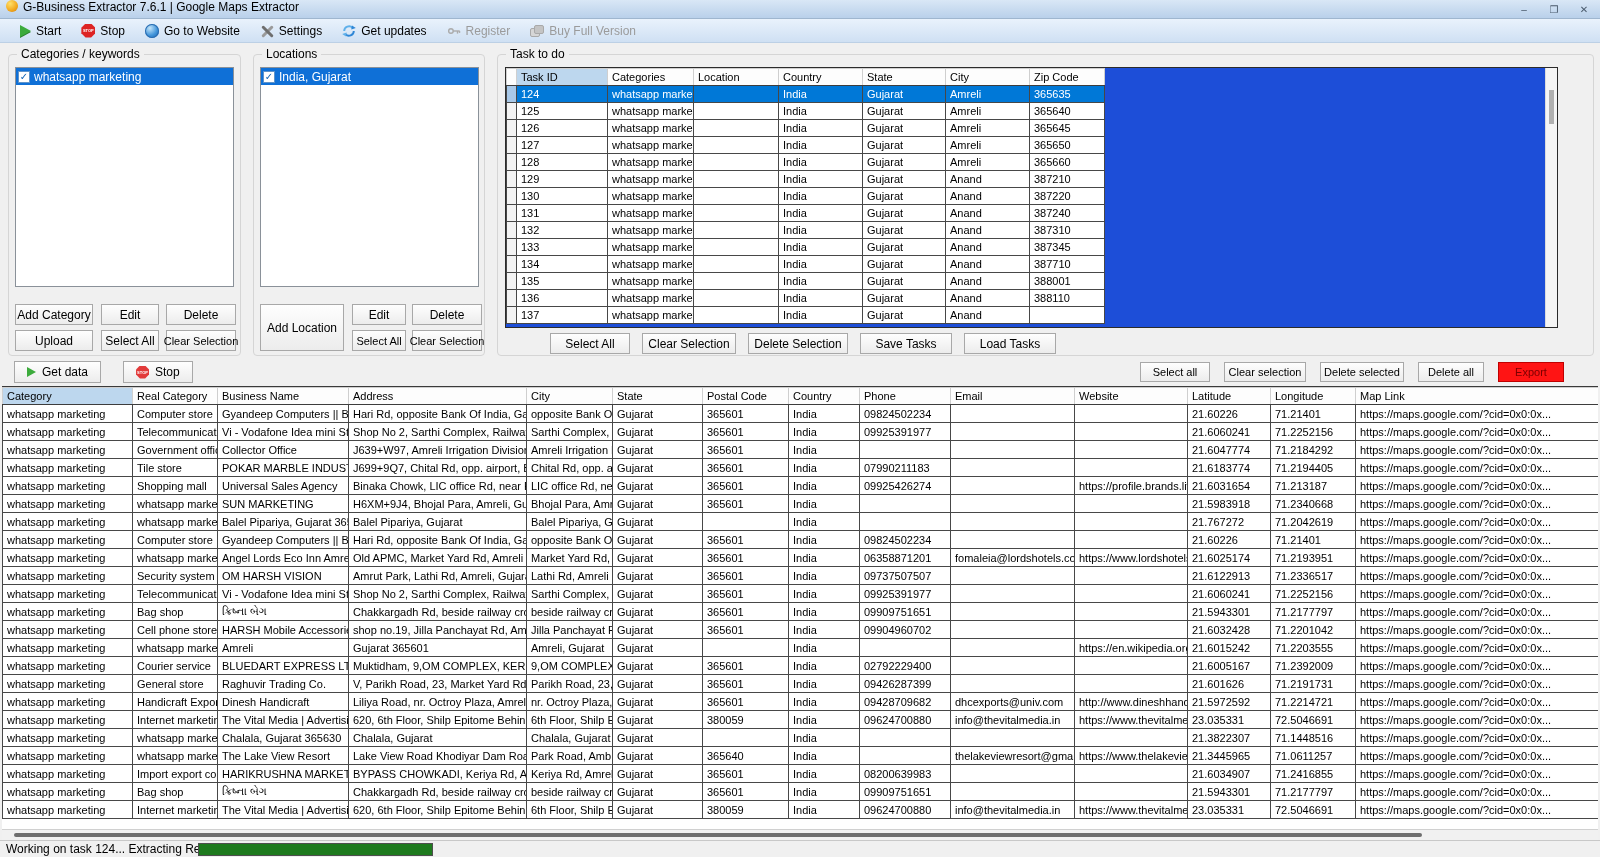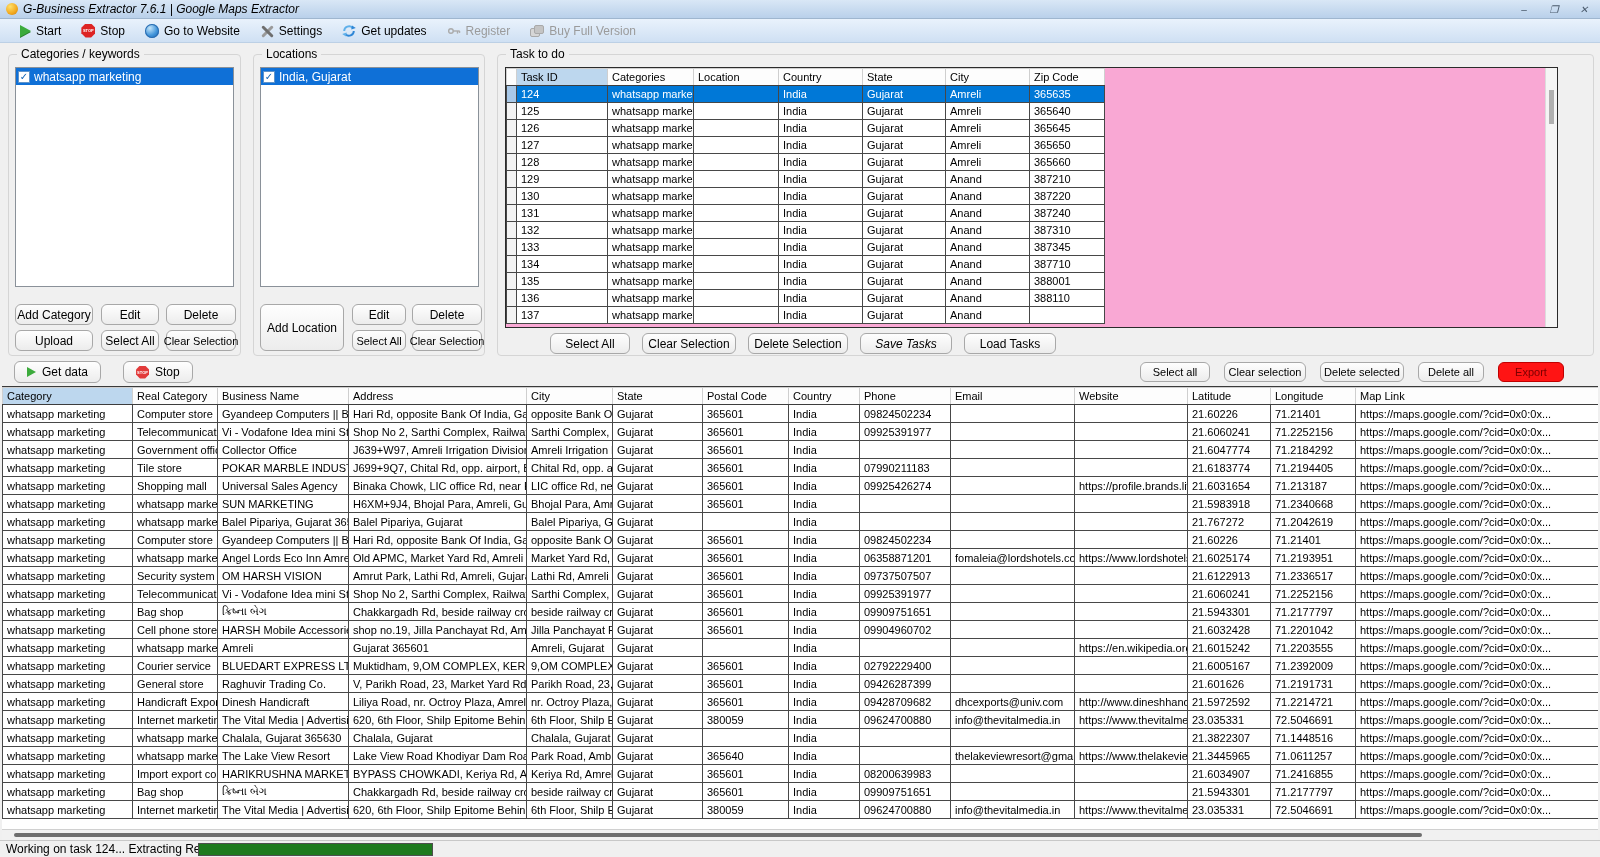--- a/index.html
+++ b/index.html
@@ -6,21 +6,21 @@
   html,body { width:1600px; height:857px; overflow:hidden; }
   body {
     font-family: "Liberation Sans", sans-serif;
     background:#f0f0f0; position:relative; color:#000;
   }
   
   .titlebar {
     position:absolute; left:0; top:0; width:1600px; height:19px;
     background:linear-gradient(#d9e7f6,#b9d0ea);
     border-bottom:1px solid #9fb6cf;
-    display:flex; align-items:center; padding:0 6px; font-size:12px;font-style:italic;
+    display:flex; padding:0 6px; font-size:12px;
   }
   .app-icon { width:12px; height:12px; border-radius:50%;
     background:radial-gradient(circle at 35% 30%, #ffe06a, #f2a81d 60%, #c97b10);
     margin-right:5px; flex:0 0 auto; }
   .title-text { flex:1; white-space:nowrap; overflow:hidden; }
   .win-controls { display:flex; gap:10px; align-items:center; }
   .win-ctrl { width:20px; height:14px; display:flex; align-items:center; justify-content:center;
     font-size:10px; color:#4a5a6c; cursor:default; }
   
   .toolbar {
@@ -52,37 +52,37 @@
   
   .groupbox { position:absolute; border:1px solid #d5d5d5; border-radius:4px; background:#f0f0f0; }
   .groupbox > .gb-label { position:absolute; top:-8px; left:8px; background:#f0f0f0; padding:0 4px; font-size:12px; }
   
   .listbox { position:absolute; background:#fff; border:1px solid #8a9199; overflow:hidden; }
   .list-item { height:17px; display:flex; align-items:center; gap:4px; padding-left:2px; font-size:12px; }
   .list-item.sel { background:#0f70d7; color:#fff; }
   .checkbox { width:12px; height:12px; background:#fff; border:1px solid #5f93c9; flex:0 0 auto;
     display:flex; align-items:center; justify-content:center; font-size:10px; line-height:10px; color:#1062b4; }
   
-  .btn { background:linear-gradient(#fefefe,#ececec); border:1px solid #a8a8a8; border-radius:6px;
+  .btn { background:linear-gradient(#fefefe,#ececec); border:1px solid #a8a8a8; border-radius:0;
     font-family:"Liberation Sans",sans-serif; font-size:12px; cursor:default;
     display:flex; align-items:center; justify-content:center; white-space:nowrap; }
   .btn-export { background:#ff1414; border:1px solid #c00000; color:#7a0000; }
   
   table { border-collapse:collapse; table-layout:fixed; background:#fff; }
   td, th { font-size:11px; font-weight:normal; white-space:nowrap; overflow:hidden;
     padding:0 4px; text-align:left; border:1px solid #474747; }
   th { background:#fdfdfd; border:1px solid #cfcfcf; border-bottom:1px solid #3d3d3d; height:17px; }
   th.tinted { background:#bdd7ee; }
   td { height:17px; }
   tr.sel td { background:#0078d7; color:#fff; }
   tr.sel td.stub { background:#a8c8e8; }
   td.stub { background:#f3f3f3; padding:0; }
   
   .task-grid-wrap { position:absolute; left:7px; top:12px; width:1053px; height:261px;
-    border:1px solid #2b2b2b; background:#f9a8d4; overflow:hidden; }
+    border:1px solid #2b2b2b; background:#1d4ed8; overflow:hidden; }
   .task-grid-wrap table { position:absolute; left:0; top:0; width:598px; }
   .task-vscroll { position:absolute; right:0; top:0; width:12px; height:100%; background:#f5f5f5;
     border-left:1px solid #dcdcdc; }
   .task-vscroll .thumb { position:absolute; left:3px; top:22px; width:5px; height:34px; background:#b0b0b0; }
   .task-footer { position:absolute; left:52px; top:278px; display:flex; gap:12px; }
   .task-footer .btn { height:21px; }
   
   .results-wrap { position:absolute; left:2px; top:386px; width:1596px; height:443px;
     overflow:hidden; border-top:1px solid #3a3a3a; background:#fff; }
   .results-wrap table { width:1596px; }
@@ -366,21 +366,21 @@
         </tbody>
     </table>
     <div class="task-vscroll">
       <div class="thumb"></div>
     </div>
   </div>
   <div class="task-footer">
     <div class="btn" style="width:80px;">Select All</div>
     <div class="btn" style="width:94px;">Clear Selection</div>
     <div class="btn" style="width:100px;">Delete Selection</div>
-    <div class="btn" style="width:92px;font-style:italic;">Save Tasks</div>
+    <div class="btn" style="width:92px;">Save Tasks</div>
     <div class="btn" style="width:92px;">Load Tasks</div>
   </div>
 </div>
 
 <div class="getdata-row">
   <div class="btn">
     <span class="icon-play-sm"></span>
     <span>Get data</span>
   </div>
   <div class="btn">

